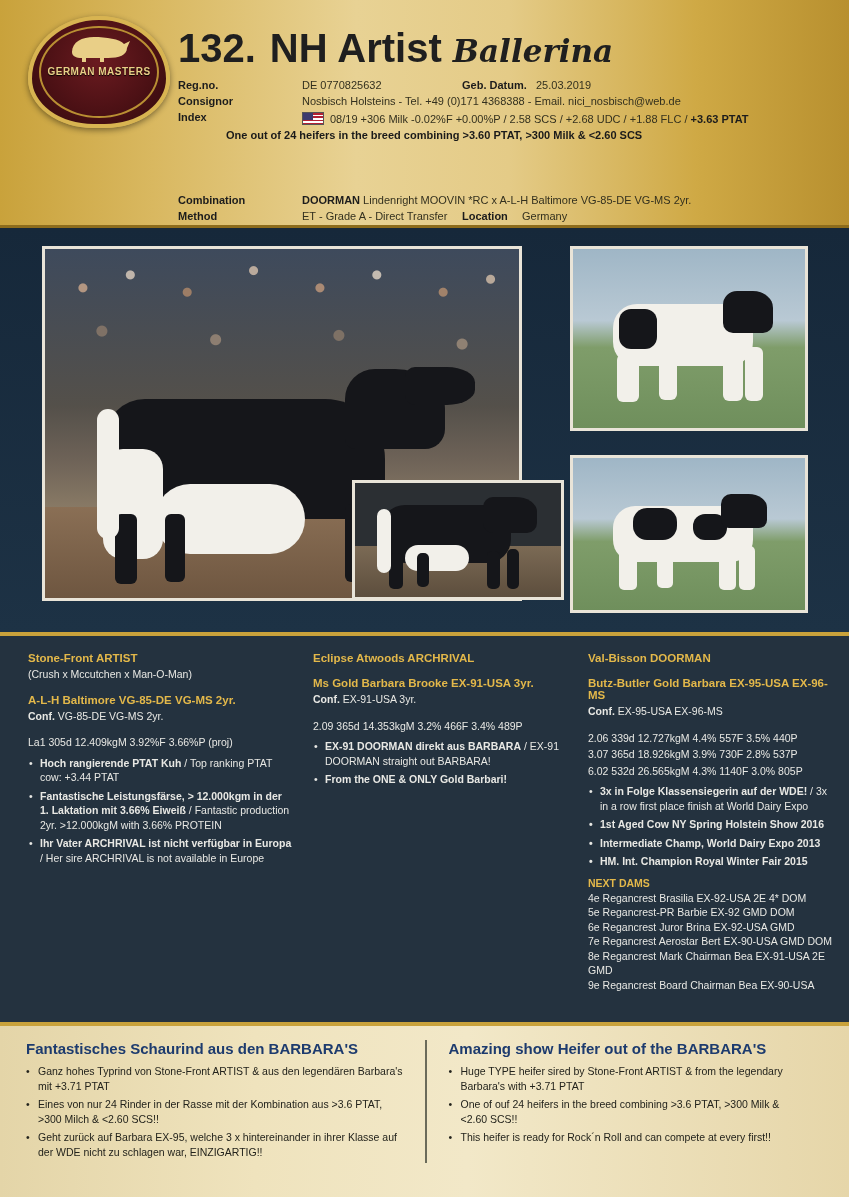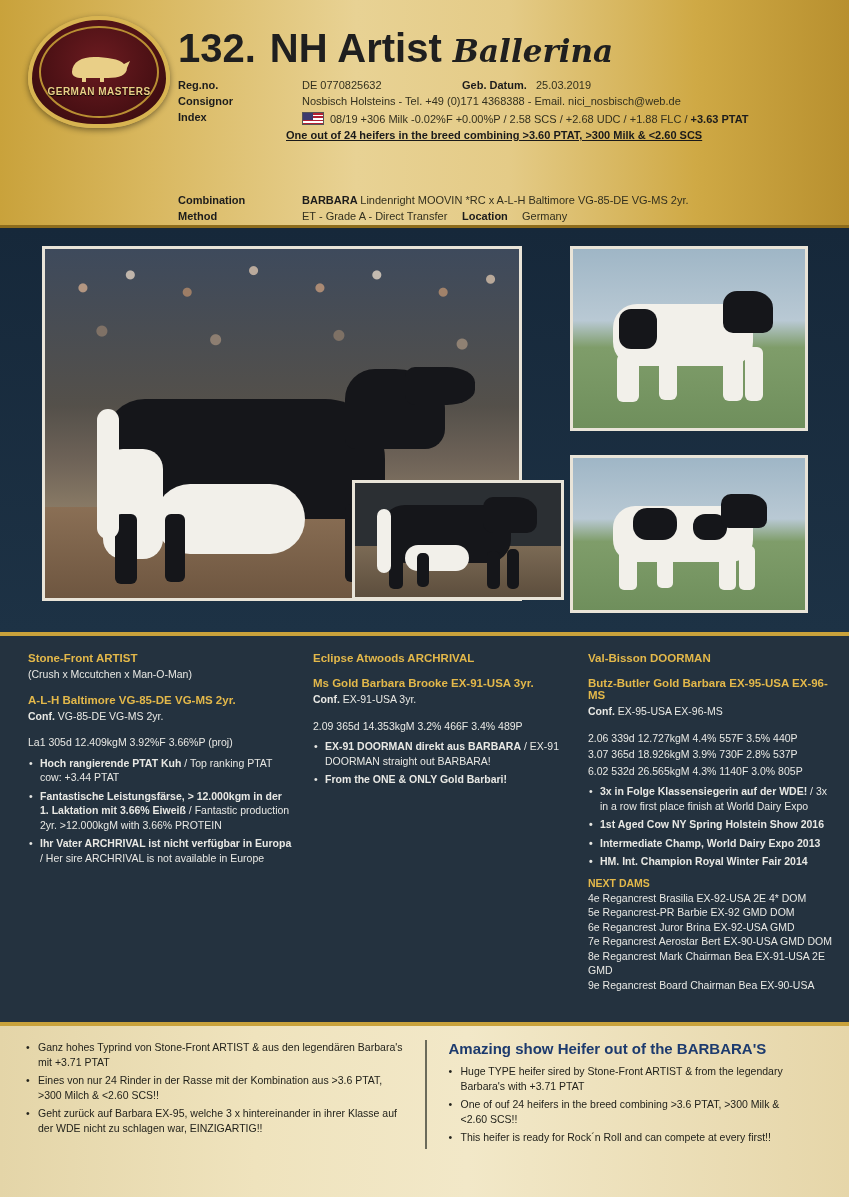--- a/index.html
+++ b/index.html
@@ -27,21 +27,21 @@
     background: radial-gradient(ellipse at 50% 40%, #6b1b20 0%, #4a1014 60%, #2e0a0d 100%);
     border: 4px solid #d8b451;
     position: relative;
     box-shadow: 0 2px 6px rgba(0,0,0,.45);
     display: flex; align-items: center; justify-content: center;
   }
   .logo-inner {
     width: 120px; height: 92px;
     border-radius: 50%;
     border: 2px solid #b98f33;
-    display: flex; flex-direction: column; align-items: center; justify-content: center;
+    display: flex; flex-direction: column; align-items: center; justify-content: flex-start;
   }
   .logo-text {
     font-size: 10px; letter-spacing: .5px; color: #e9cf87; font-weight: bold;
     margin-top: 2px;
     text-shadow: 0 1px 1px #000;
   }
   .hdr-line-a { position:absolute; left:178px; top:26px; }
   .lot-no {
     font-size: 40px; font-weight: bold; color: #1f1f1f; display:inline-block; vertical-align: baseline;
   }
@@ -183,28 +183,28 @@
     <div class="hdr-row">
       <div class="hdr-lbl">Consignor</div>
       <div class="hdr-val">Nosbisch Holsteins  -  Tel. +49 (0)171 4368388  -  Email.  nici_nosbisch@web.de</div>
     </div>
     <div class="hdr-row">
       <div class="hdr-lbl">Index</div>
       <div class="hdr-val">
         <span class="flag"></span><span>08/19 +306 Milk -0.02%F +0.00%P / 2.58 SCS / +2.68 UDC / +1.88 FLC / </span><b>+3.63 PTAT</b>
       </div>
     </div>
-    <div style="margin-left:108px;margin-top:2px;text-decoration:underline;" class="hdr-note">One out of 24 heifers in the breed combining &gt;3.60 PTAT, &gt;300 Milk &amp; &lt;2.60 SCS</div>
+    <div style="margin-left:48px;margin-top:2px;" class="hdr-note">One out of 24 heifers in the breed combining &gt;3.60 PTAT, &gt;300 Milk &amp; &lt;2.60 SCS</div>
   </div>
 
 
   <div class="hdr-table2">
     <div class="hdr-row">
       <div class="hdr-lbl">Combination</div>
-      <div class="hdr-val"><b>BARBARA </b><span>Lindenright MOOVIN *RC x A-L-H Baltimore VG-85-DE VG-MS 2yr.</span></div>
+      <div class="hdr-val"><b>DOORMAN </b><span>Lindenright MOOVIN *RC x A-L-H Baltimore VG-85-DE VG-MS 2yr.</span></div>
     </div>
     <div class="hdr-row">
       <div class="hdr-lbl">Method</div>
       <div class="hdr-val" style="width:160px">ET - Grade A - Direct Transfer</div>
       <div class="hdr-lbl" style="width:60px">Location</div>
       <div class="hdr-val">Germany</div>
     </div>
   </div>
 </div>
 
@@ -302,35 +302,36 @@
     <div class="sire">Butz-Butler Gold Barbara EX-95-USA EX-96-MS</div>
     <p><b>Conf.</b> <span>EX-95-USA EX-96-MS</span></p>
     <div class="gap"></div>
     <p>2.06 339d 12.727kgM 4.4% 557F 3.5% 440P</p>
     <p>3.07 365d 18.926kgM 3.9% 730F 2.8% 537P</p>
     <p>6.02 532d 26.565kgM 4.3% 1140F 3.0% 805P</p>
     <ul class="bul">
       <li><b>3x in Folge Klassensiegerin auf der WDE!</b> / 3x in a row first place finish at World Dairy Expo</li>
       <li class="b">1st Aged Cow NY Spring Holstein Show 2016</li>
       <li class="b">Intermediate Champ, World Dairy Expo 2013</li>
-      <li class="b">HM. Int. Champion Royal Winter Fair 2014</li>
+      <li class="b">HM. Int. Champion Royal Winter Fair 2015</li>
     </ul>
     <div class="nextdams">NEXT DAMS</div>
     <div class="nd">4e Regancrest Brasilia EX-92-USA 2E 4* DOM</div>
     <div class="nd">5e Regancrest-PR Barbie EX-92 GMD DOM</div>
     <div class="nd">6e Regancrest Juror Brina EX-92-USA GMD</div>
     <div class="nd">7e Regancrest Aerostar Bert EX-90-USA GMD DOM</div>
     <div class="nd">8e Regancrest Mark Chairman Bea EX-91-USA 2E GMD</div>
     <div class="nd">9e Regancrest Board Chairman Bea EX-90-USA</div>
   </div>
 </div>
 
 <div class="footer">
   <div class="fcols">
     <div class="fcol">
+      <div class="ftitle">Fantastisches Schaurind aus den BARBARA'S</div>
       <ul class="fb">
         <li>Ganz hohes Typrind von Stone-Front ARTIST &amp; aus den legendären Barbara's mit +3.71 PTAT</li>
         <li>Eines von nur 24 Rinder in der Rasse mit der Kombination aus &gt;3.6 PTAT, &gt;300 Milch &amp; &lt;2.60 SCS!!</li>
         <li>Geht zurück auf Barbara EX-95, welche 3 x hintereinander in ihrer Klasse auf der WDE nicht zu schlagen war, EINZIGARTIG!!</li>
       </ul>
     </div>
     <div class="fcol second">
       <div class="ftitle en">Amazing show Heifer out of the BARBARA'S</div>
       <ul class="fb">
         <li>Huge TYPE heifer sired by Stone-Front ARTIST &amp; from the legendary Barbara's with +3.71 PTAT</li>

